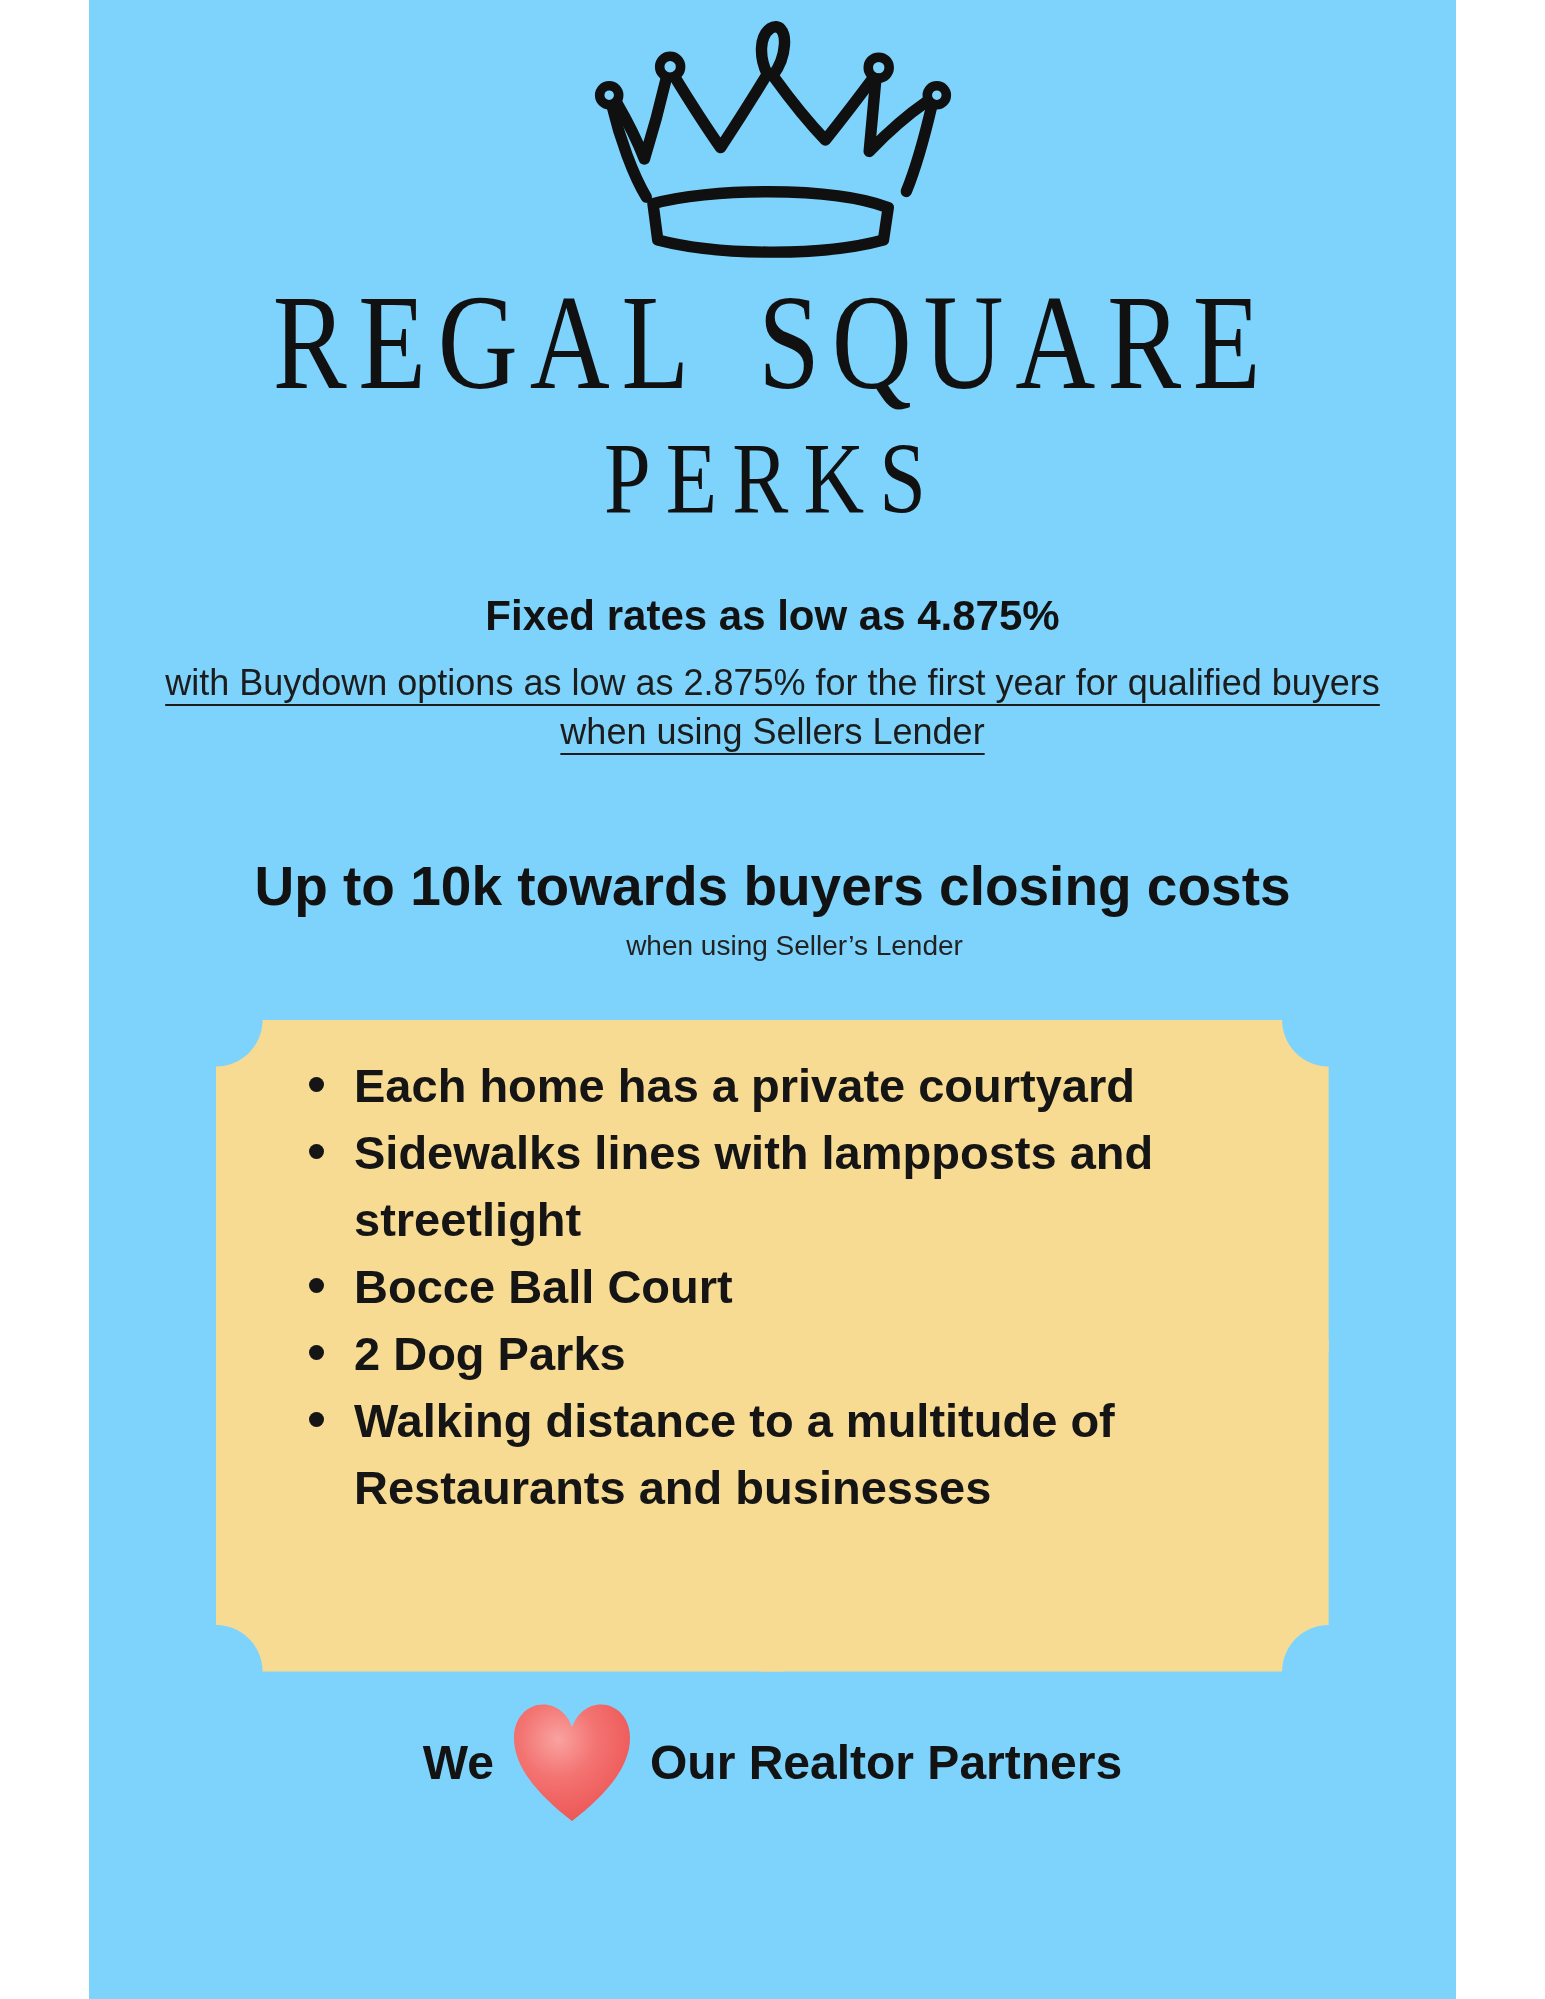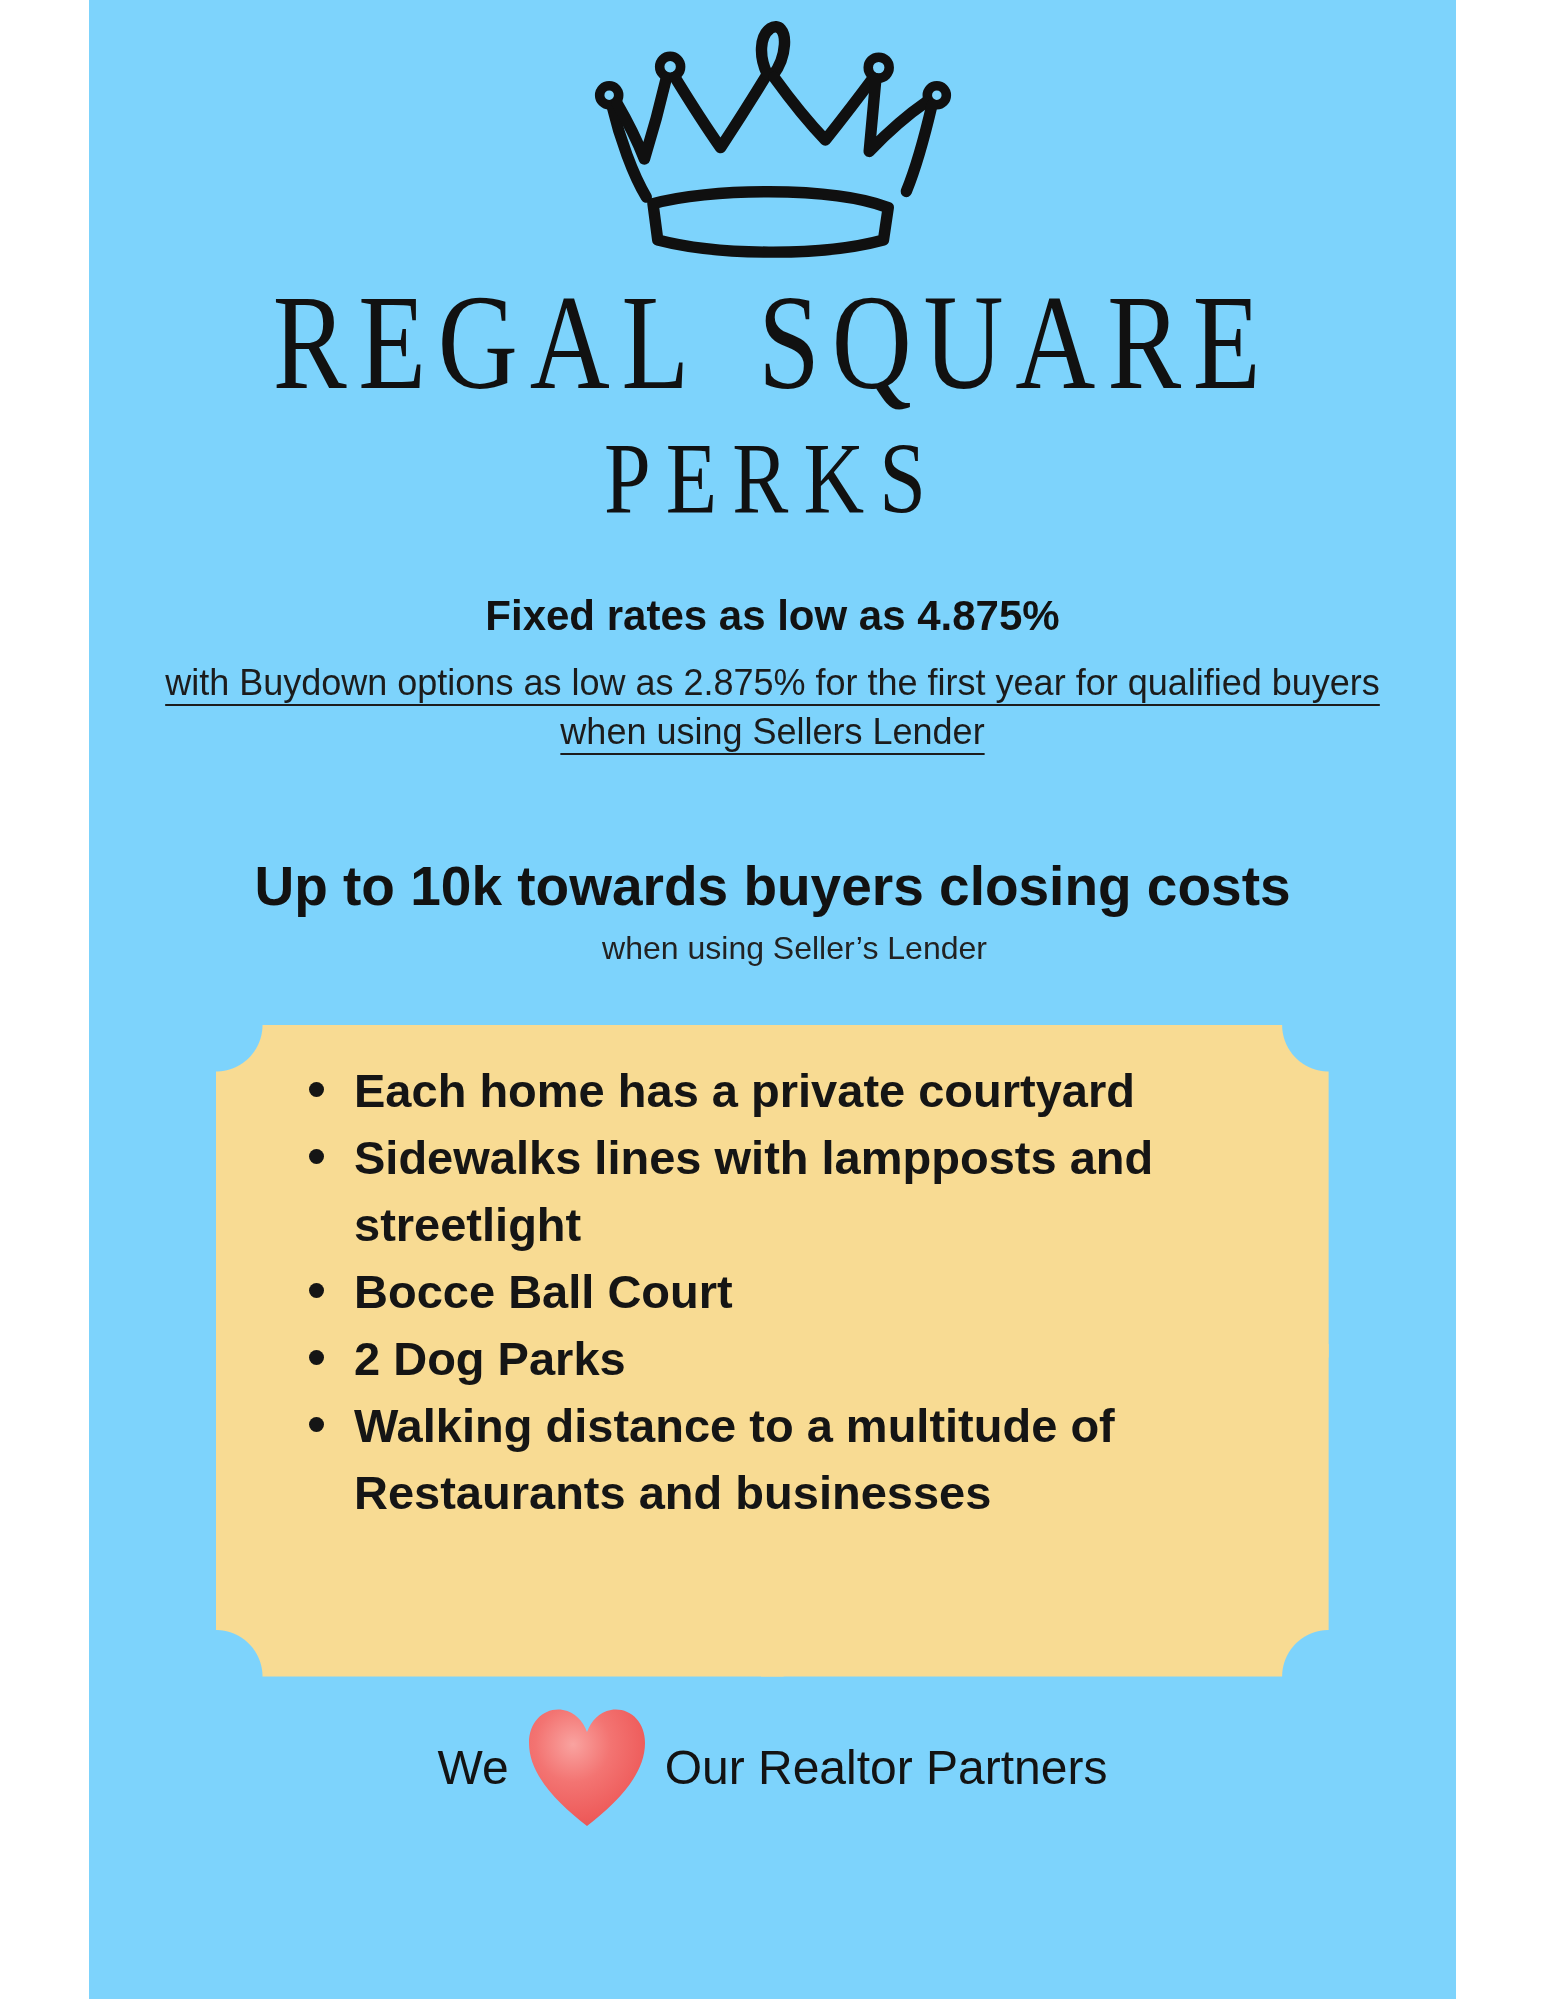--- a/index.html
+++ b/index.html
@@ -62,21 +62,21 @@
   }
   
   .closing-headline {
     margin: 98px 0 0 0;
     font-size: 55px;
     font-weight: 700;
     color: #121212;
   }
   .closing-subtext {
     margin: 12px 0 0 0;
-    font-size: 32px;
+    font-size: 28px;
     font-weight: 400;
     color: #222222;
     padding-left: 44px;
   }
   
   .perks-box {
     --perks-bg: #F8DB93;
     --notch: 46px;
     width: 1113px;
     min-height: 652px;
@@ -110,21 +110,21 @@
     background: #151515;
   }
   
   .footer-line {
     margin-top: 20px;
     display: flex;
     justify-content: center;
     align-items: center;
     gap: 4px;
     font-size: 48px;
-    font-weight: 400;
+    font-weight: 700;
     color: #131313;
   }
   .footer-line svg { width: 140px; height: 140px; margin: 0 4px; }
 </style>
 </head>
 <body>
 
 <div class="page">
 
   <div class="crown-wrap">

